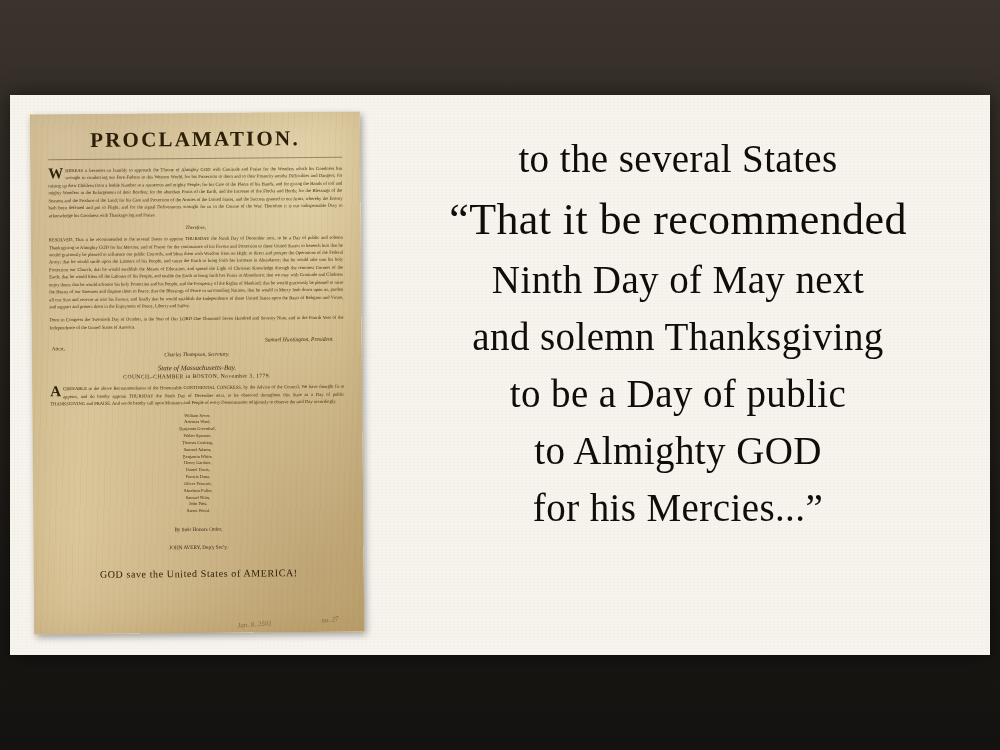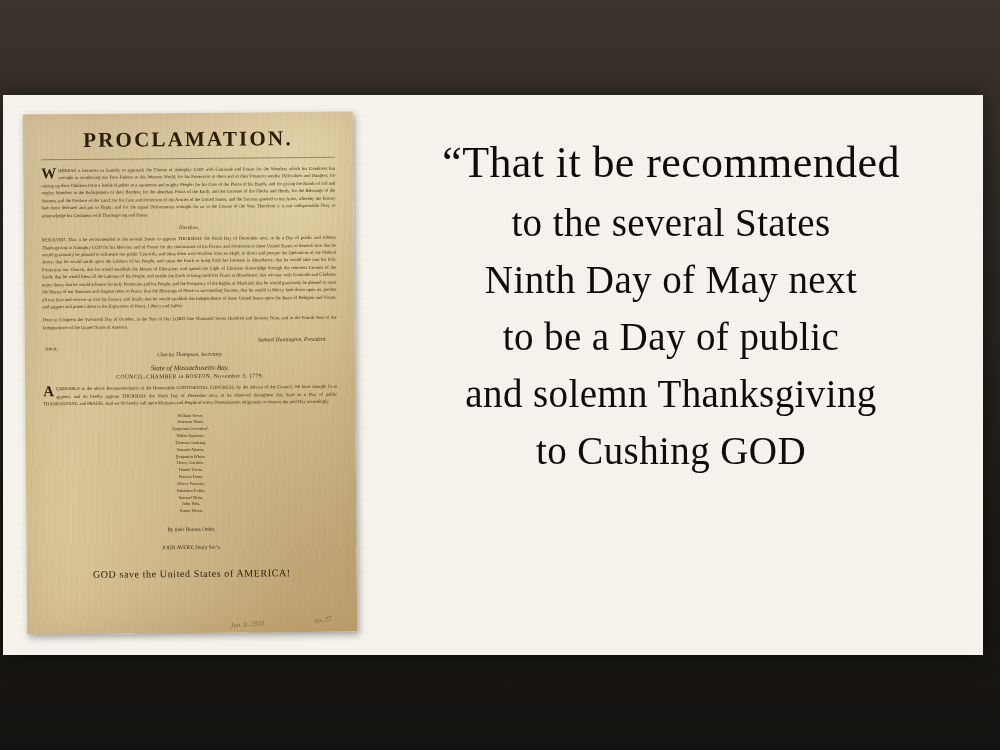--- a/index.html
+++ b/index.html
@@ -14,21 +14,21 @@
     font-family: "Liberation Serif", serif;
   }
   .stage {
     position: relative;
     width: 1000px;
     height: 750px;
     background: linear-gradient(180deg, #3a342c 0%, #2b2620 35%, #1d1a16 70%, #141210 100%);
   }
   .slide {
     position: absolute;
-    left: 3px;
+    left: 10px;
     top: 95px;
     width: 980px;
     height: 560px;
     background: #f7f4ee;
     overflow: hidden;
     box-shadow: 0 0 18px rgba(0,0,0,0.55);
   }
   
   .slide::before {
     content: "";
@@ -255,22 +255,23 @@
         <div class="bs-order">By their Honors Order,</div>
         <div class="bs-order">JOHN AVERY, Dep'y Sec'y.</div>
 
         <div class="bs-god">GOD save the United States of AMERICA!</div>
       </div>
       <div class="bs-scribble2">Jan. 8. 2501</div>
       <div class="bs-scribble">no. 27</div>
     </div>
 
     <div class="quote">
+      <span class="line">to the several States</span>
       <span class="line big">“That it be recommended</span>
-      <span class="line">to the several States</span>
       <span class="line">Ninth Day of May next</span>
+      <span class="line">and solemn Thanksgiving</span>
       <span class="line">to be a Day of public</span>
-      <span class="line">and solemn Thanksgiving</span>
-      <span class="line">to Cushing GOD</span>
+      <span class="line">to Almighty GOD</span>
+      <span class="line">for his Mercies...”</span>
     </div>
 
   </div>
 </div>
 
 </body></html>

